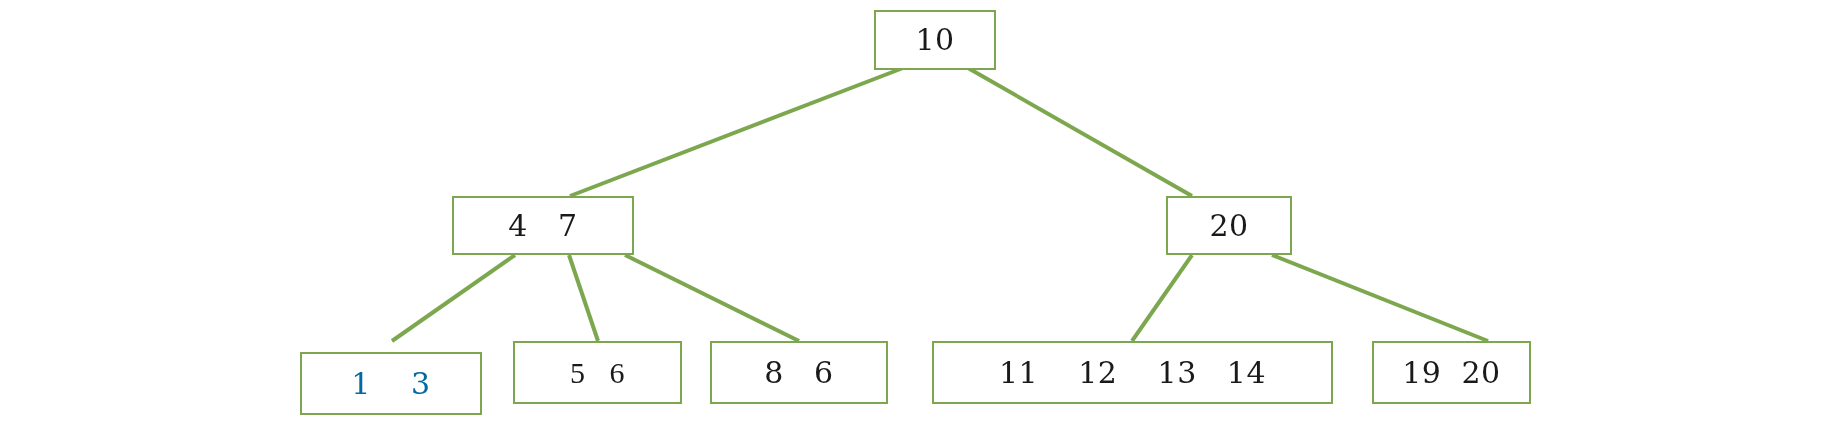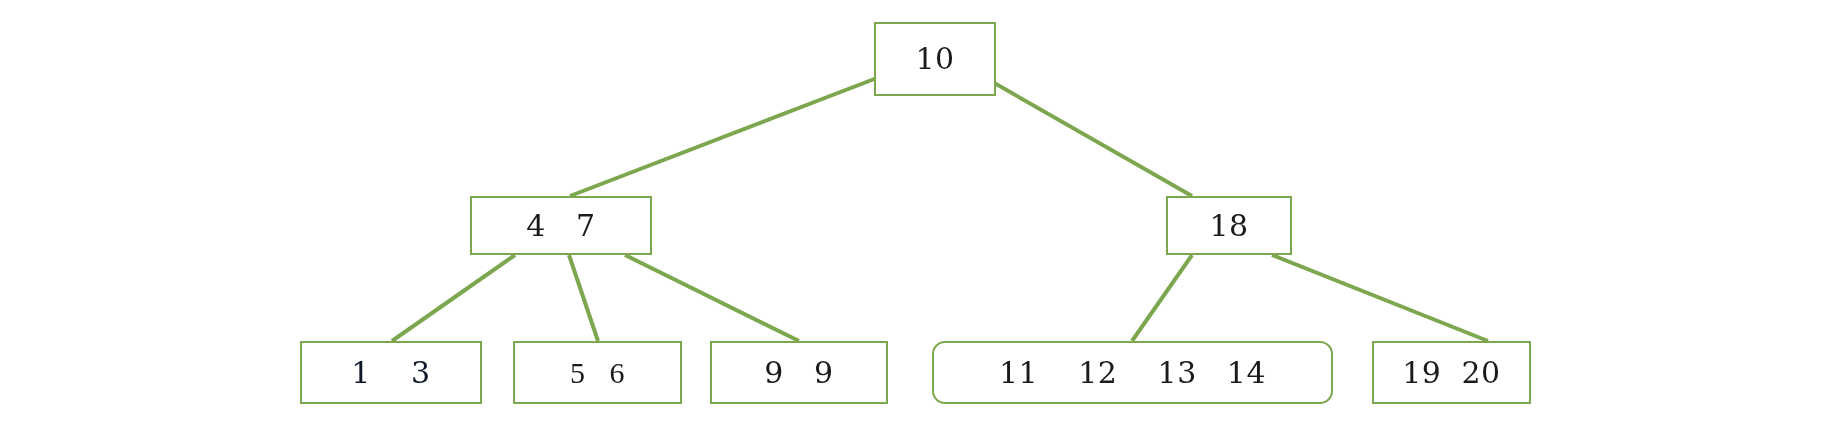--- a/index.html
+++ b/index.html
@@ -54,22 +54,22 @@
   <svg id="edge-layer" viewBox="0 0 1832 426" width="1832" height="426" xmlns="http://www.w3.org/2000/svg" aria-hidden="true">
       <line x1="903" y1="68" x2="570" y2="196" stroke="#7da74f" stroke-width="4" stroke-linecap="butt"></line>
       <line x1="968" y1="68" x2="1192" y2="196" stroke="#7da74f" stroke-width="4" stroke-linecap="butt"></line>
       <line x1="515" y1="255" x2="392" y2="341" stroke="#7da74f" stroke-width="4" stroke-linecap="butt"></line>
       <line x1="569" y1="255" x2="598" y2="341" stroke="#7da74f" stroke-width="4" stroke-linecap="butt"></line>
       <line x1="625" y1="255" x2="799" y2="341" stroke="#7da74f" stroke-width="4" stroke-linecap="butt"></line>
       <line x1="1192" y1="255" x2="1132" y2="341" stroke="#7da74f" stroke-width="4" stroke-linecap="butt"></line>
       <line x1="1272" y1="255" x2="1488" y2="341" stroke="#7da74f" stroke-width="4" stroke-linecap="butt"></line>
     </svg>
   <div id="node-layer">
-      <div class="tree-node" style="left: 874px; top: 10px; width: 122px; height: 74px; border-color: rgb(125, 167, 79); background: rgb(255, 255, 255); color: rgb(26, 26, 26); margin-top: 12px;"><span class="node-label">10</span></div>
-      <div class="tree-node" style="left: 470px; top: 196px; width: 182px; height: 59px; border-color: rgb(125, 167, 79); background: rgb(255, 255, 255); color: rgb(26, 26, 26);"><span class="node-label">4   7</span></div>
-      <div class="tree-node" style="left: 1166px; top: 196px; width: 126px; height: 59px; border-color: rgb(125, 167, 79); background: rgb(255, 255, 255); color: rgb(26, 26, 26);"><span class="node-label">18</span></div>
-      <div class="tree-node" style="left: 300px; top: 341px; width: 182px; height: 63px; border-color: rgb(125, 167, 79); background: rgb(255, 255, 255); color: #0f172a;"><span class="node-label">1    3</span></div>
+      <div class="tree-node" style="left: 874px; top: 10px; width: 122px; height: 60px; border-color: rgb(125, 167, 79); background: rgb(255, 255, 255); color: rgb(26, 26, 26);"><span class="node-label">10</span></div>
+      <div class="tree-node" style="left: 452px; top: 196px; width: 182px; height: 59px; border-color: rgb(125, 167, 79); background: rgb(255, 255, 255); color: rgb(26, 26, 26);"><span class="node-label">4   7</span></div>
+      <div class="tree-node" style="left: 1166px; top: 196px; width: 126px; height: 59px; border-color: rgb(125, 167, 79); background: rgb(255, 255, 255); color: rgb(26, 26, 26);"><span class="node-label">20</span></div>
+      <div class="tree-node" style="left: 300px; top: 352px; width: 182px; height: 63px; border-color: rgb(125, 167, 79); background: rgb(255, 255, 255); color: #0369a1;"><span class="node-label">1    3</span></div>
       <div class="tree-node" style="left: 513px; top: 341px; width: 169px; height: 63px; border-color: rgb(125, 167, 79); background: rgb(255, 255, 255); color: rgb(26, 26, 26); font-family: Liberation Serif, serif;"><span class="node-label">5   6</span></div>
-      <div class="tree-node" style="left: 710px; top: 341px; width: 178px; height: 63px; border-color: rgb(125, 167, 79); background: rgb(255, 255, 255); color: rgb(26, 26, 26);"><span class="node-label">9   9</span></div>
-      <div class="tree-node" style="left: 932px; top: 341px; width: 401px; height: 63px; border-color: rgb(125, 167, 79); background: rgb(255, 255, 255); color: rgb(26, 26, 26); border-radius: 13px;"><span class="node-label">11    12    13   14</span></div>
+      <div class="tree-node" style="left: 710px; top: 341px; width: 178px; height: 63px; border-color: rgb(125, 167, 79); background: rgb(255, 255, 255); color: rgb(26, 26, 26);"><span class="node-label">8   6</span></div>
+      <div class="tree-node" style="left: 932px; top: 341px; width: 401px; height: 63px; border-color: rgb(125, 167, 79); background: rgb(255, 255, 255); color: rgb(26, 26, 26);"><span class="node-label">11    12    13   14</span></div>
       <div class="tree-node" style="left: 1372px; top: 341px; width: 159px; height: 63px; border-color: rgb(125, 167, 79); background: rgb(255, 255, 255); color: rgb(26, 26, 26);"><span class="node-label">19  20</span></div>
     </div>
 </div>
 
 </body></html>

